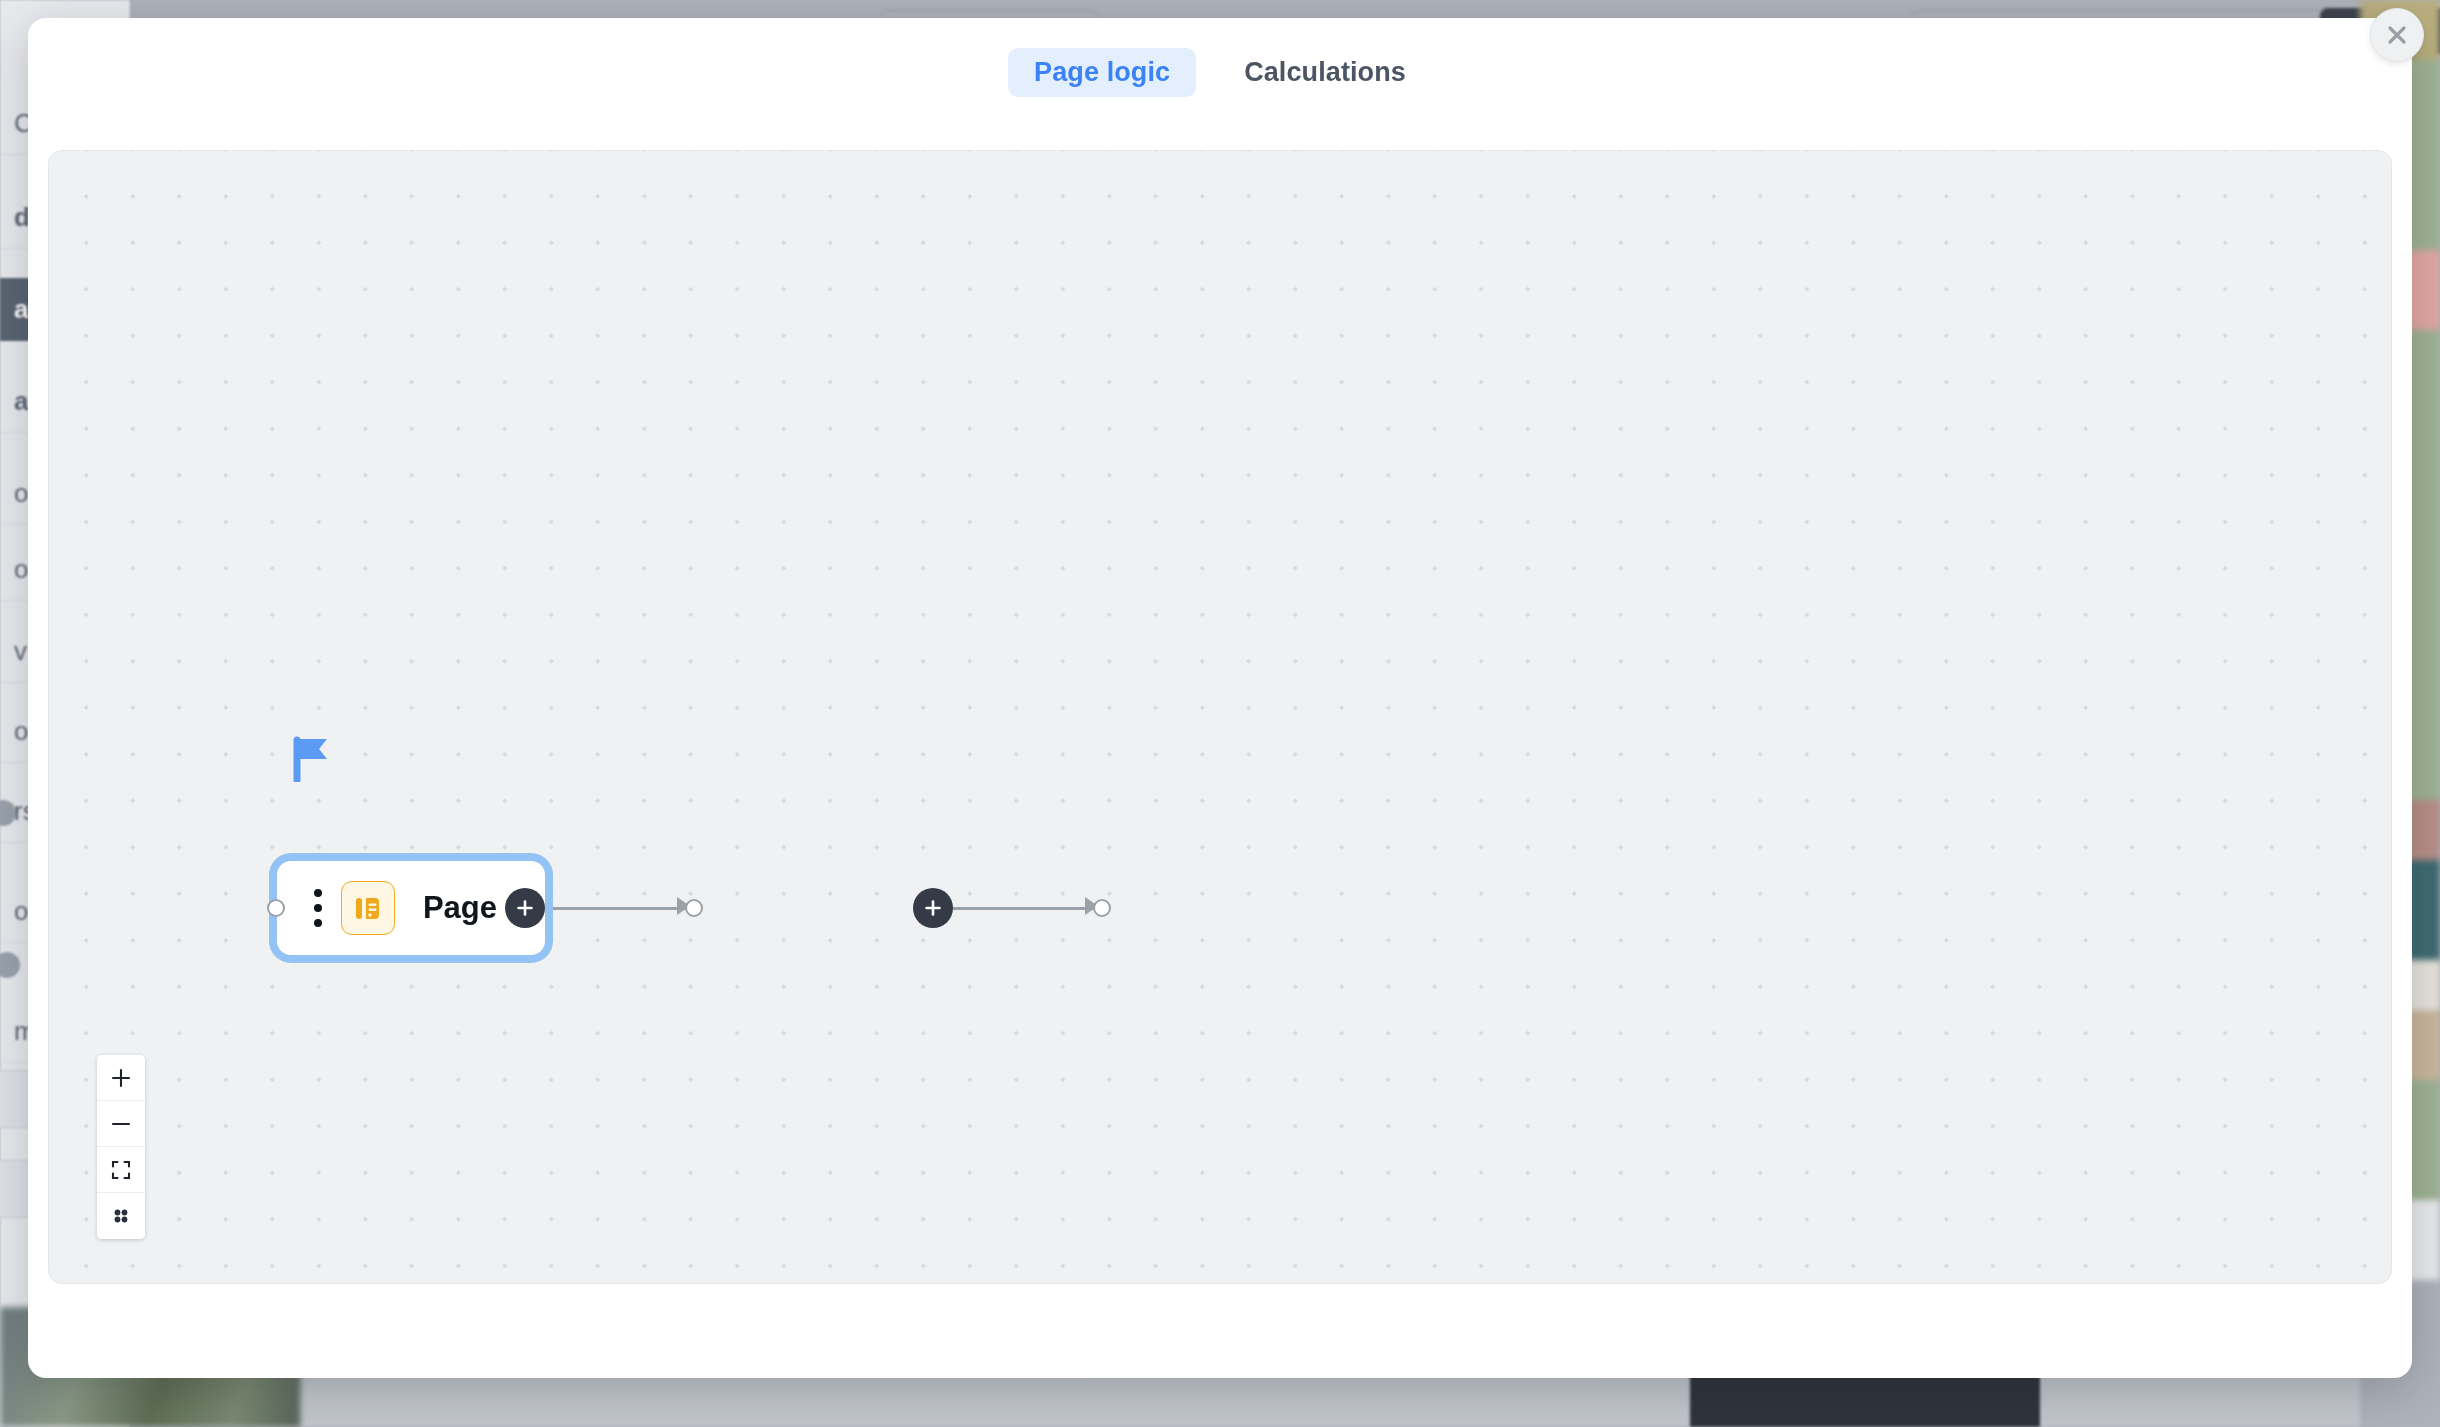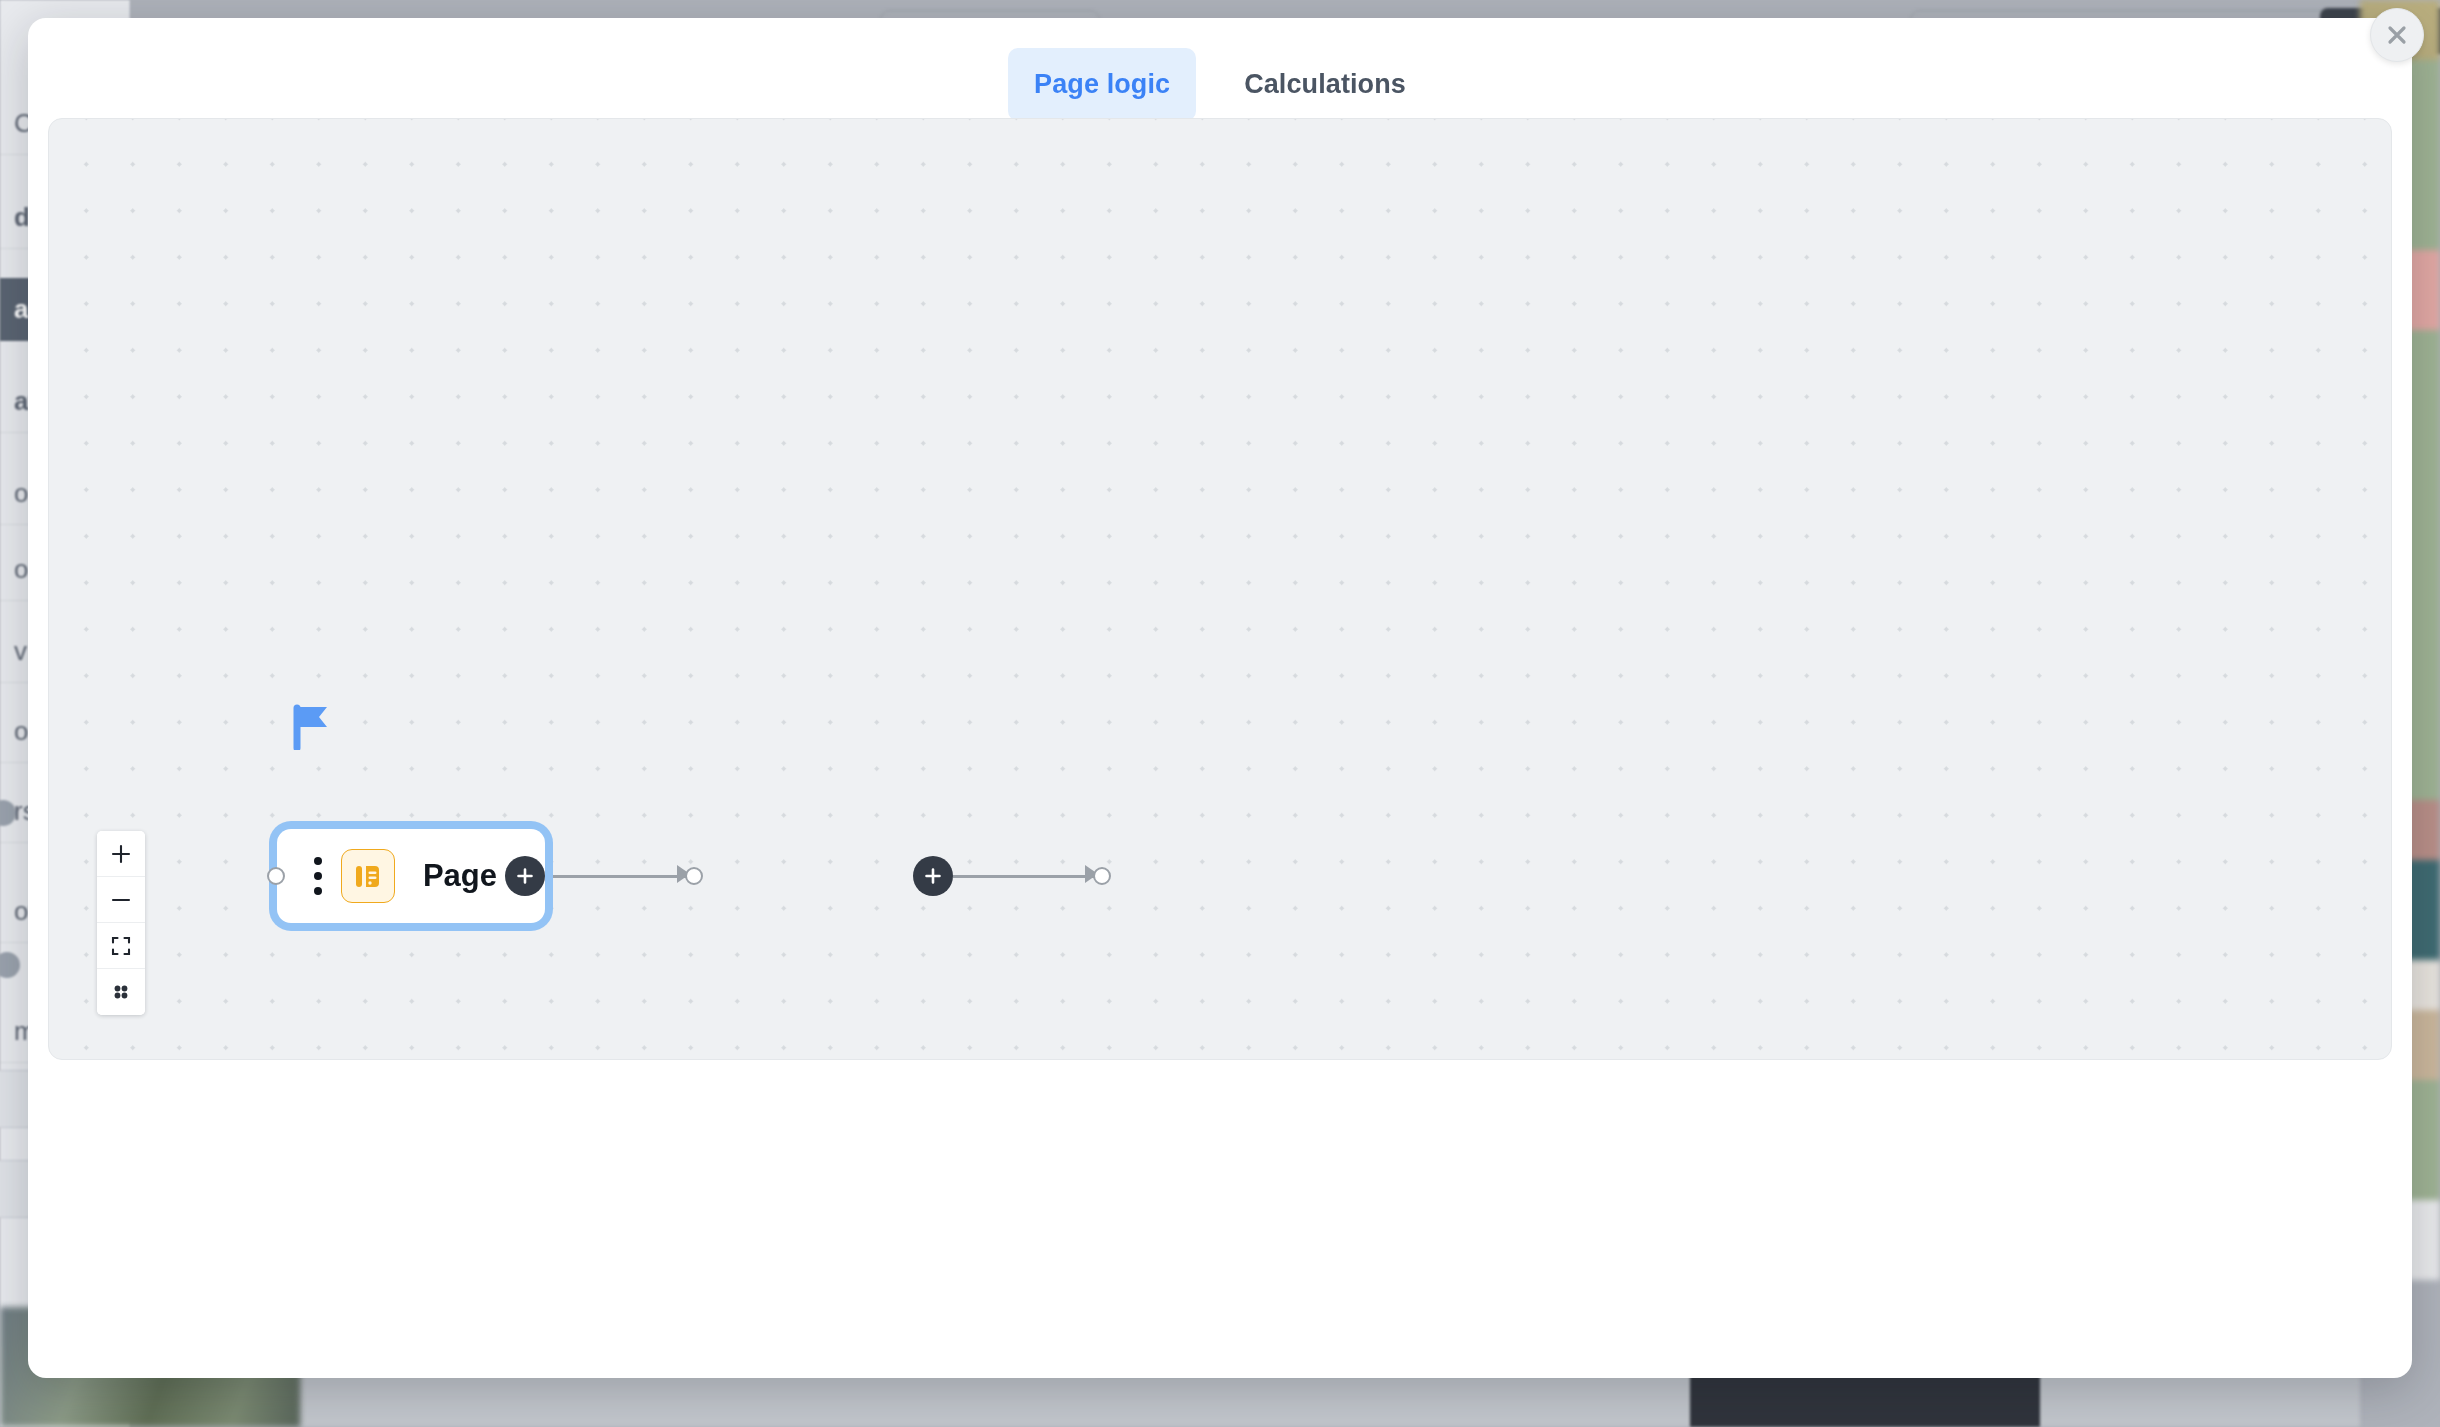--- a/index.html
+++ b/index.html
@@ -159,38 +159,38 @@
     width: 100%;
     display: flex;
     justify-content: center;
     align-items: center;
     gap: 22px;
   }
   .tab {
     font-size: 27px;
     font-weight: 700;
     color: #4b5563;
-    padding: 21px 26px;
+    padding: 9px 26px;
     border-radius: 10px;
     cursor: pointer;
     white-space: nowrap;
     letter-spacing: .1px;
   }
   .tab.active {
     background: #e3effd;
     color: #3b82f6;
   }
 
   
   #flow-canvas {
     position: absolute;
     left: 20px;
-    top: 100px;
+    top: 132px;
     width: 2344px;
-    height: 942px;
+    height: 1134px;
     border-radius: 14px;
     border: 1px solid #e4e7ea;
     background-color: #eff1f3;
     background-image: radial-gradient(circle, #d6dade 2.1px, transparent 2.2px);
     background-size: 46.5px 46.5px;
     background-position: 14px 22px;
     overflow: hidden;
   }
 
   

